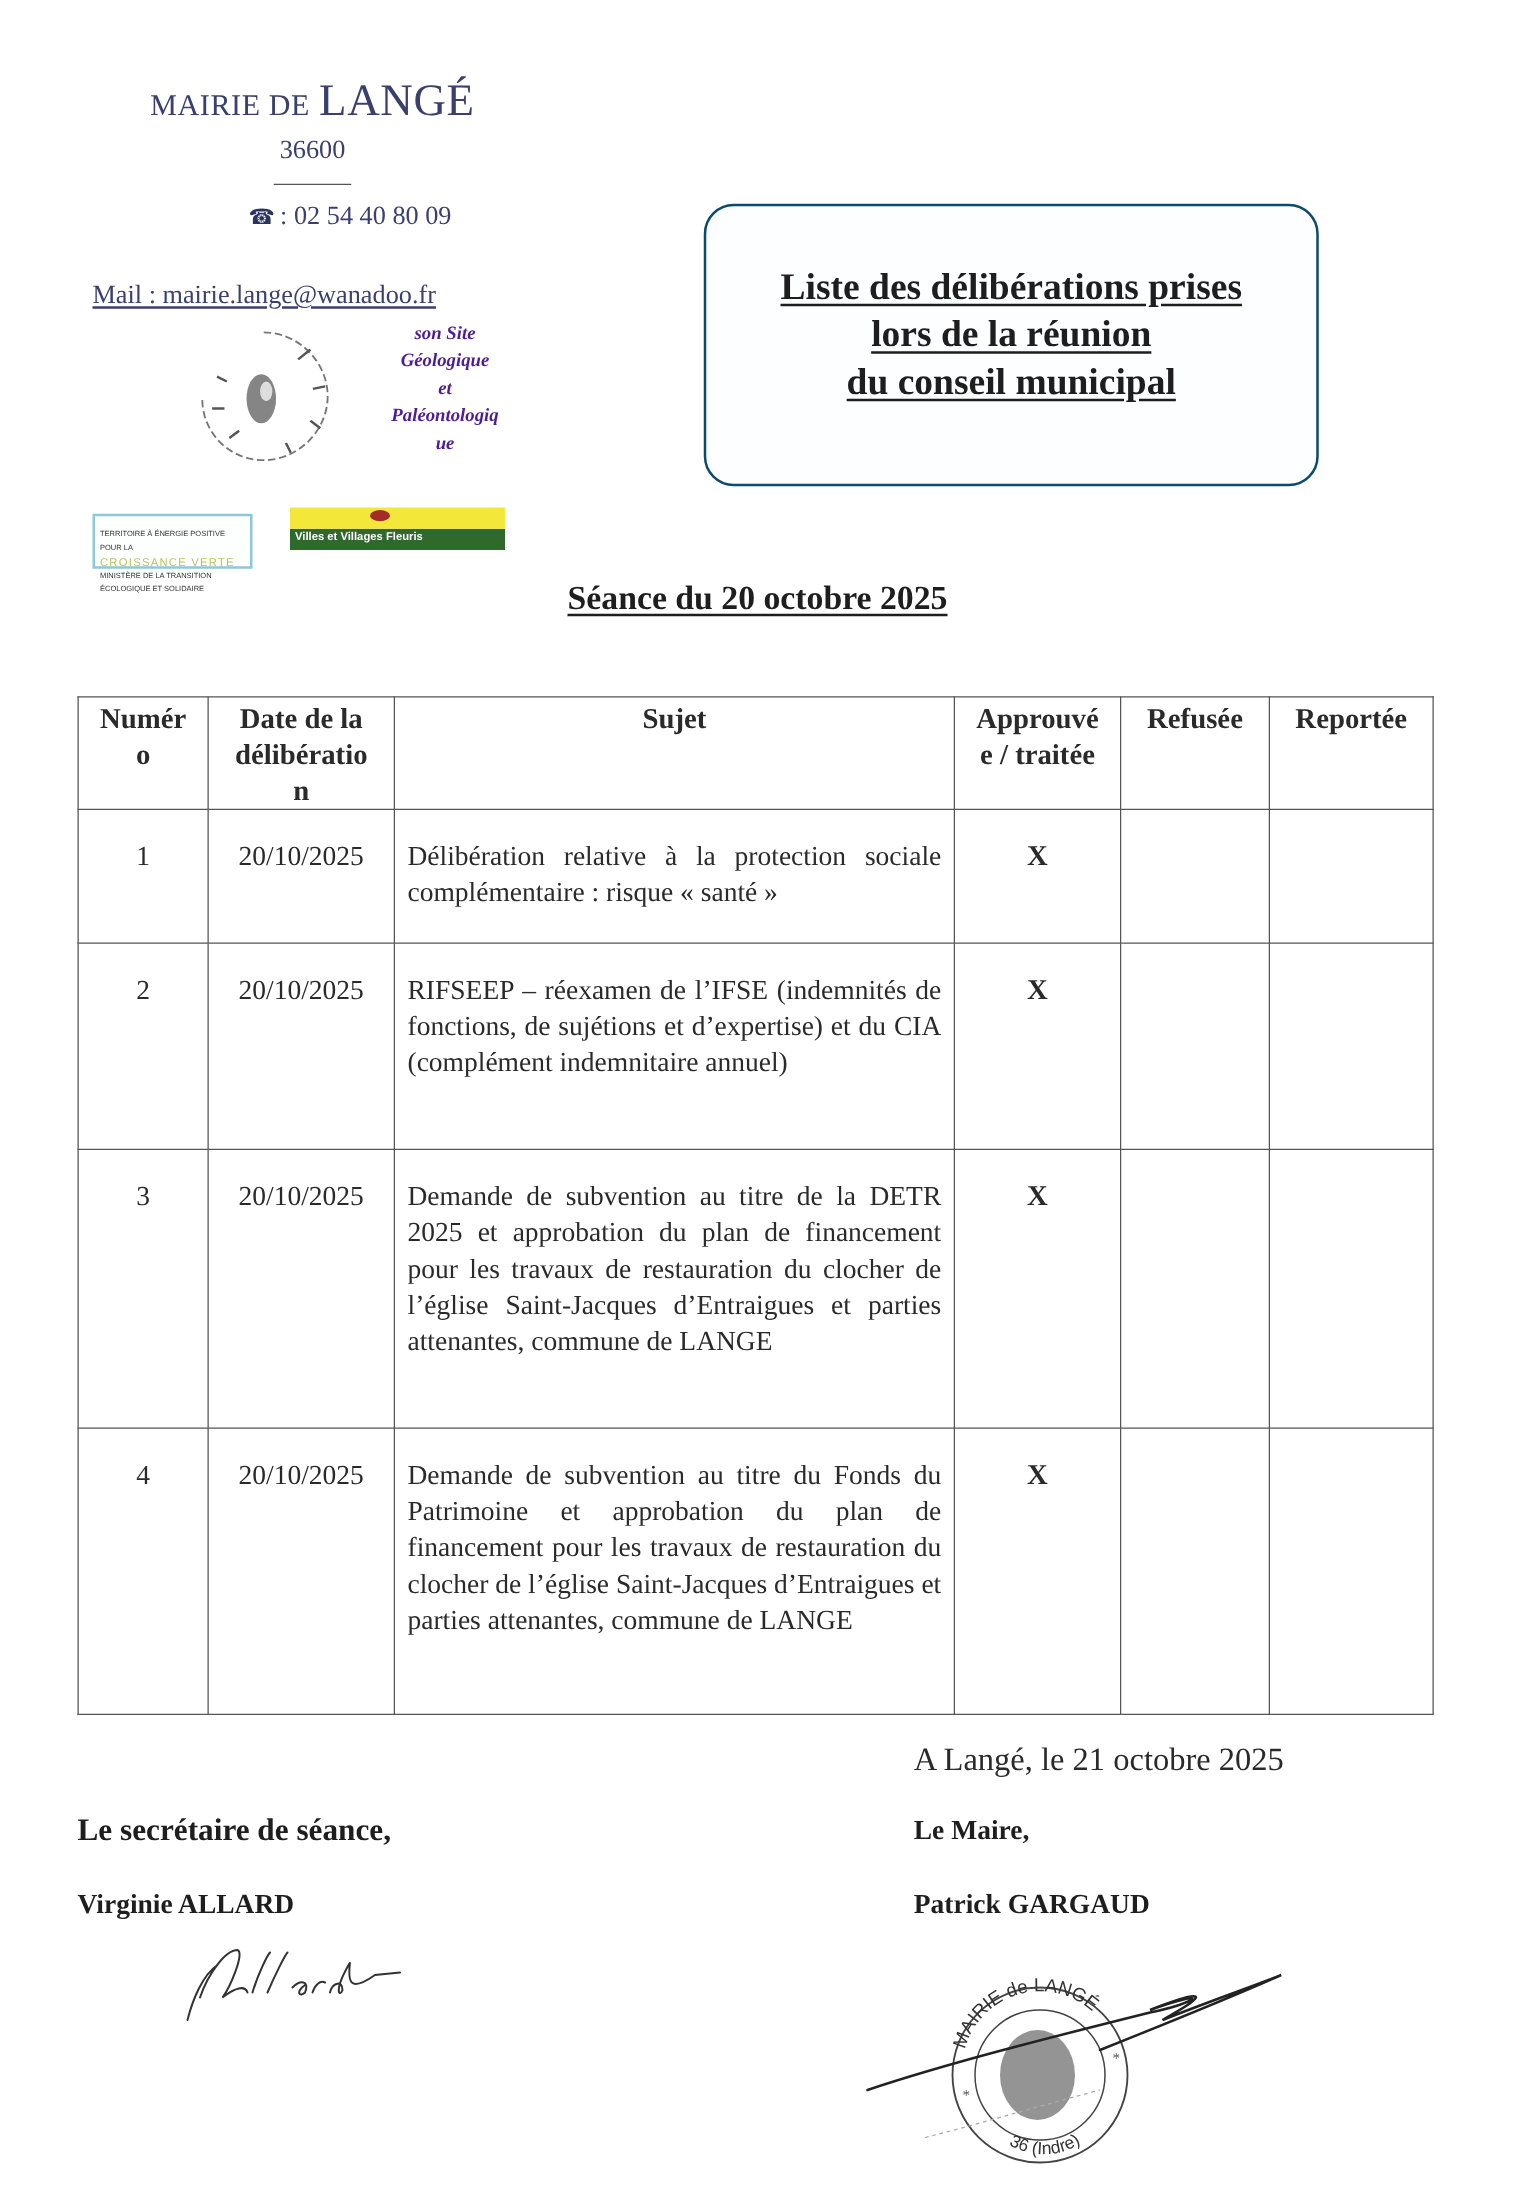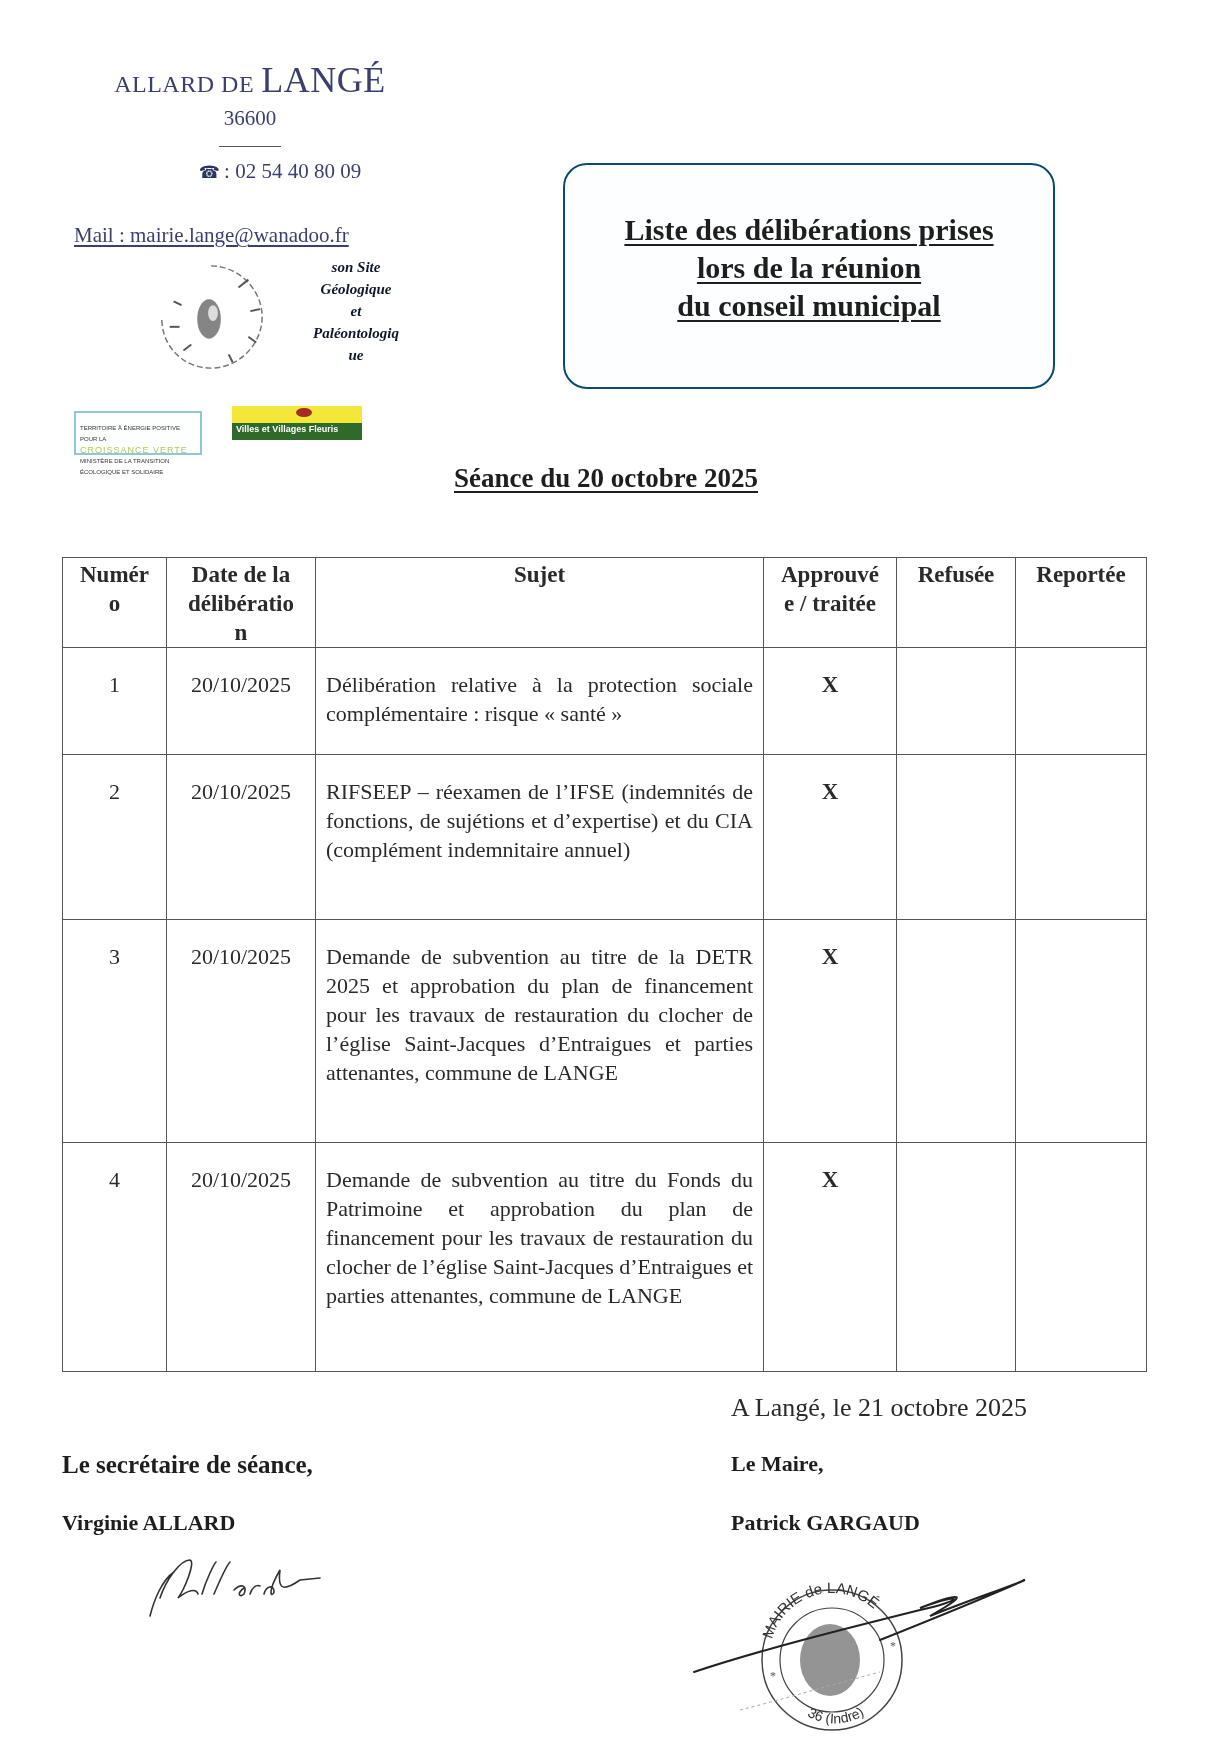--- a/index.html
+++ b/index.html
@@ -13,27 +13,27 @@
   .mairie .big { font-size: 36px; }
   .postcode { font-size: 21px; line-height: 24px; margin-top: 4px; }
   .hr-short { width: 62px; height: 1px; background: #555; margin: 16px auto 10px; }
   .contact-line { font-size: 21px; line-height: 28px; margin-left: 60px; text-align: center; }
   .contact-line .ic { display: inline-block; width: 20px; font-size: 17px; color: #2c3460; }
   .mail-line { position: absolute; left: 74px; top: 223px; font-size: 21px; color: #3a3f6e; text-decoration: underline; text-underline-offset: 3px; }
 
   .ammonite { position: absolute; left: 152px; top: 258px; width: 118px; height: 118px; }
   .geo-text { position: absolute; left: 300px; top: 256px; width: 112px; text-align: center;
               font-family: "Liberation Serif", serif; font-style: italic; font-weight: bold;
-              font-size: 15px; line-height: 22px; color: #0f172a; }
+              font-size: 15px; line-height: 22px; color: #4c1d95; }
 
   .badge-tepcv { position: absolute; left: 74px; top: 411px; width: 128px; height: 44px;
                  border: 2px solid #8fc7d9; background: #fdfefe; box-sizing: border-box;
                  font-family: "Liberation Sans", sans-serif; font-size: 6px; color: #333; padding: 10px 4px; line-height: 11px; }
   .badge-tepcv .mid { color: #b7c65a; font-size: 9px; letter-spacing: 1px; }
-  .badge-villes { position: absolute; left: 232px; top: 406px; width: 130px; height: 36px; }
+  .badge-villes { position: absolute; left: 232px; top: 406px; width: 172px; height: 36px; }
   .badge-villes .top { height: 17px; background: #f3e83a; position: relative; }
   .badge-villes .flower { position: absolute; left: 64px; top: 2px; width: 16px; height: 9px; background: #a52a2a; border-radius: 50%; }
   .badge-villes .bot { height: 17px; background: #2f6a2c; color: #fff; font-family: "Liberation Sans", sans-serif;
                        font-size: 9px; font-weight: bold; line-height: 13px; padding-left: 4px; }
 
   
   .title-box { position: absolute; left: 563px; top: 163px; width: 492px; height: 226px;
                border: 2px solid #0c4a6e; border-radius: 24px; box-sizing: border-box; background: #fdfeff; }
   .title-text { position: absolute; left: 0; right: 0; top: 46px; text-align: center;
                 font-weight: bold; font-size: 30px; line-height: 38px; color: #1e1e1e; }
@@ -64,21 +64,21 @@
   .maire-title { position: absolute; left: 731px; top: 1451px; font-weight: bold; font-size: 22px; color: #1e1e1e; }
   .maire-name  { position: absolute; left: 731px; top: 1510px; font-weight: bold; font-size: 22px; color: #1e1e1e; }
   .sig-allard { position: absolute; left: 140px; top: 1550px; width: 190px; height: 70px; }
   .stamp { position: absolute; left: 680px; top: 1560px; width: 360px; height: 180px; }
 </style>
 </head>
 <body>
 
 <div class="letterhead">
   <div class="mairie">
-    <span class="small-caps">ALLARD DE</span>
+    <span class="small-caps">MAIRIE DE</span>
     <span class="big">LANGÉ</span>
   </div>
   <div class="postcode">36600</div>
   <div class="hr-short"></div>
   <div class="contact-line">
     <span class="ic">☎</span>
     <span>: 02 54 40 80 09</span>
   </div>
 </div>
 <div class="mail-line">Mail : mairie.lange@wanadoo.fr</div>

